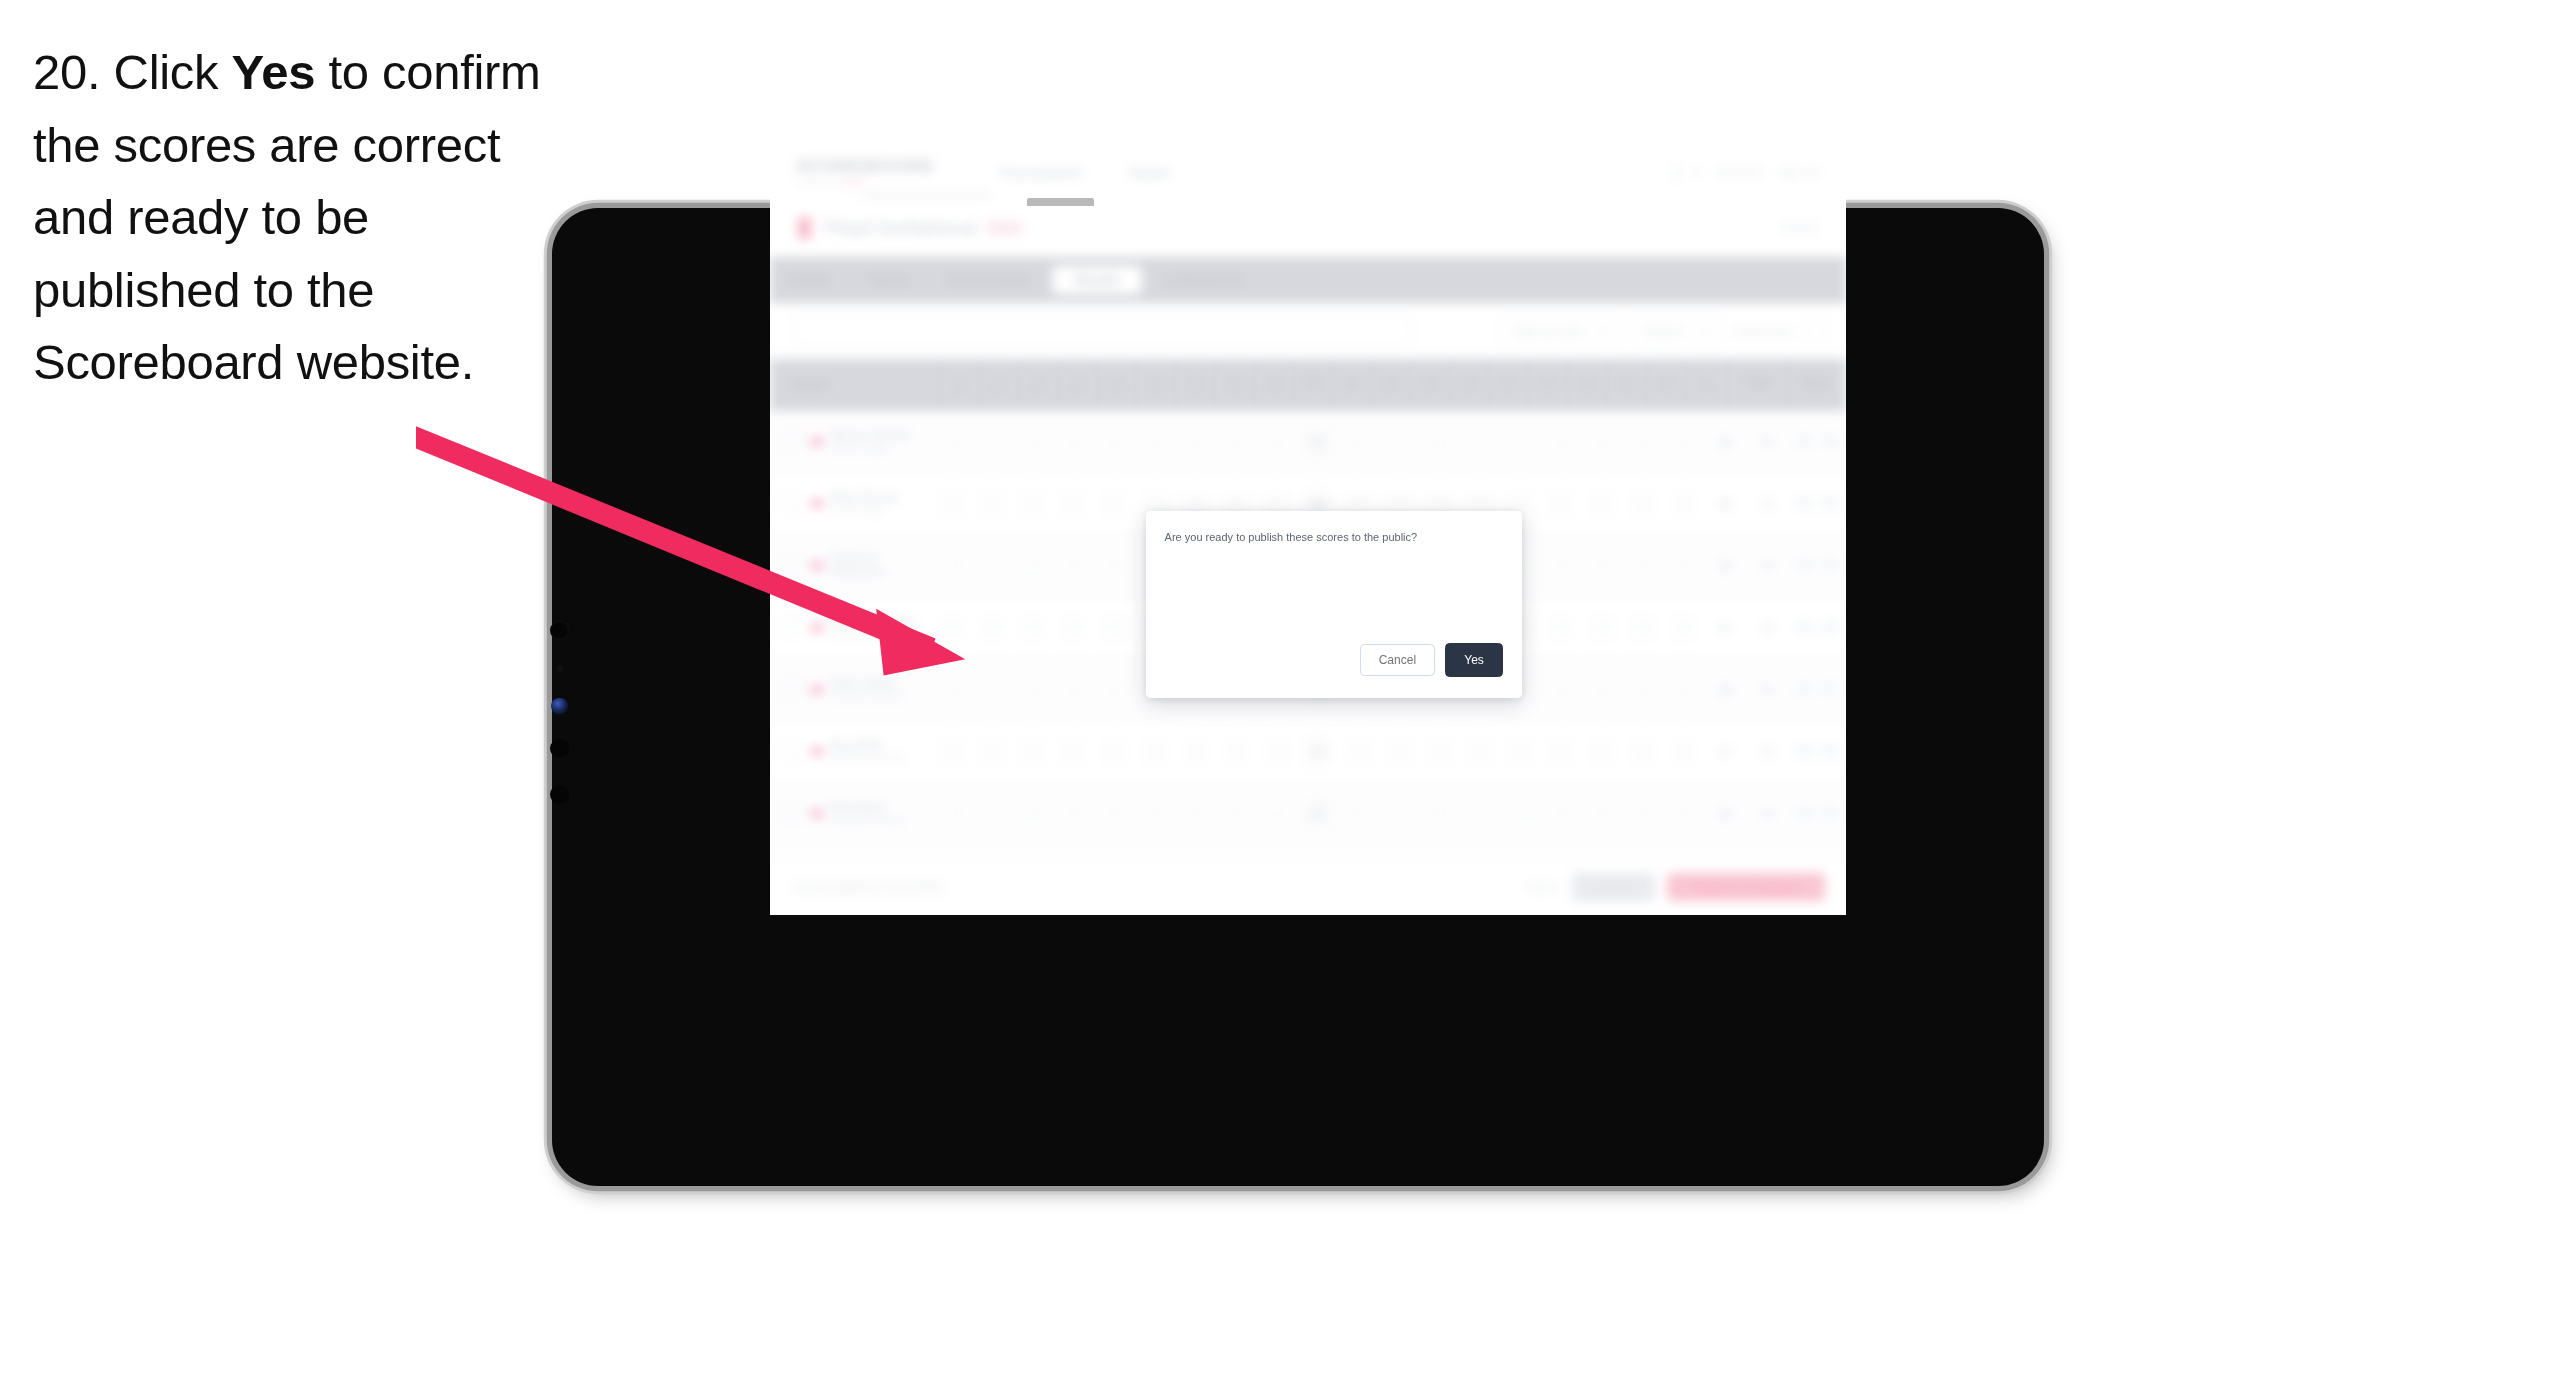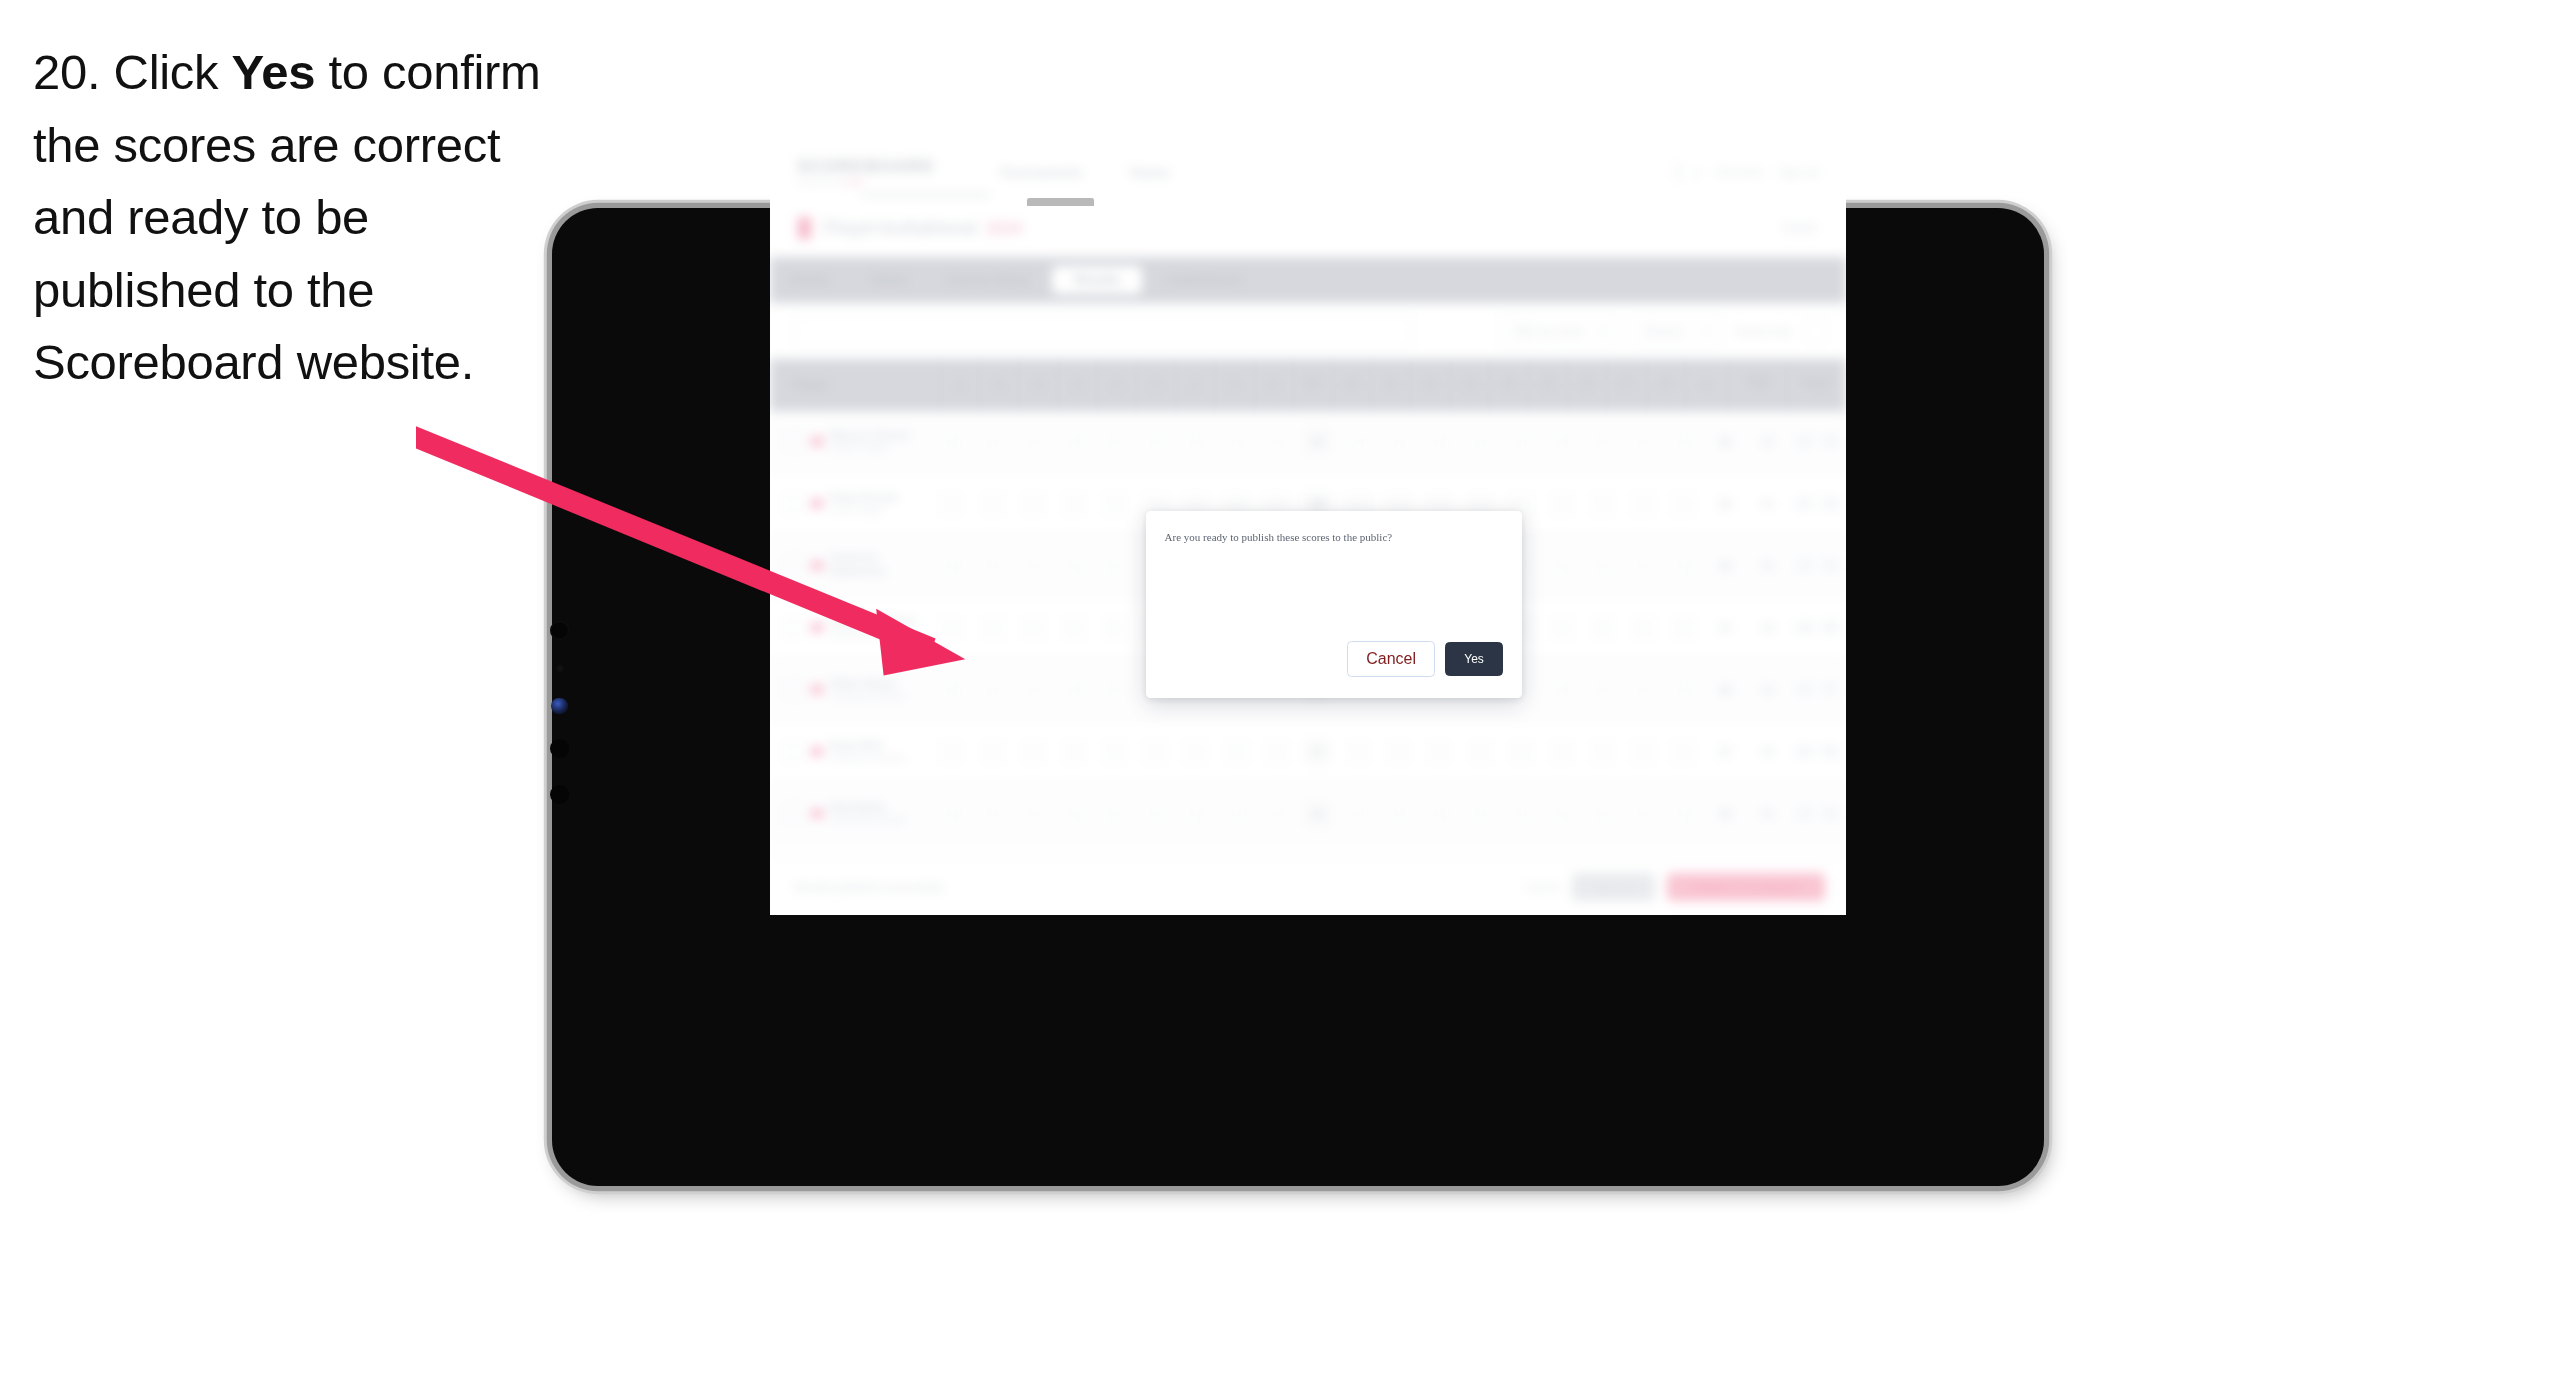--- a/index.html
+++ b/index.html
@@ -203,27 +203,27 @@
   }
   .modal-title{
     margin-left:18.6px;font-size:15.6px;color:#2f3440;font-weight:400;letter-spacing:-0.1px;
   }
   .modal-close{
     position:absolute;right:16.3px;top:12.6px;width:19.3px;height:19.3px;
     display:flex;align-items:center;justify-content:center;
     font-size:18px;color:#9aa1ad;line-height:1;cursor:pointer;
   }
   .modal-body{padding:19.3px 18.6px 0 18.6px;}
-  .modal-text{font-size:11px;color:#5d6472;line-height:1.45;font-family:Liberation Serif, serif;}
+  .modal-text{font-size:11px;color:#5d6472;line-height:1.45;}
   .modal-actions{
     position:absolute;right:18.6px;bottom:21px;display:flex;align-items:center;gap:9.6px;
   }
   .btn-cancel{
     padding:8.2px 18px;background:#ffffff;border:0.7px solid #cfdcf0;border-radius:4.5px;
-    font-size:16px;color:#7f1d1d;cursor:pointer;
+    font-size:12px;color:#737373;cursor:pointer;
   }
   .btn-yes{
     padding:9px 18.6px;background:#2c3546;border:0.7px solid #2c3546;border-radius:4.5px;
     font-size:12px;color:#ffffff;cursor:pointer;
   }
 
   
   #arrow{position:absolute;left:416px;top:423px;width:668px;height:275px;pointer-events:none;}
 </style>
 </head>

